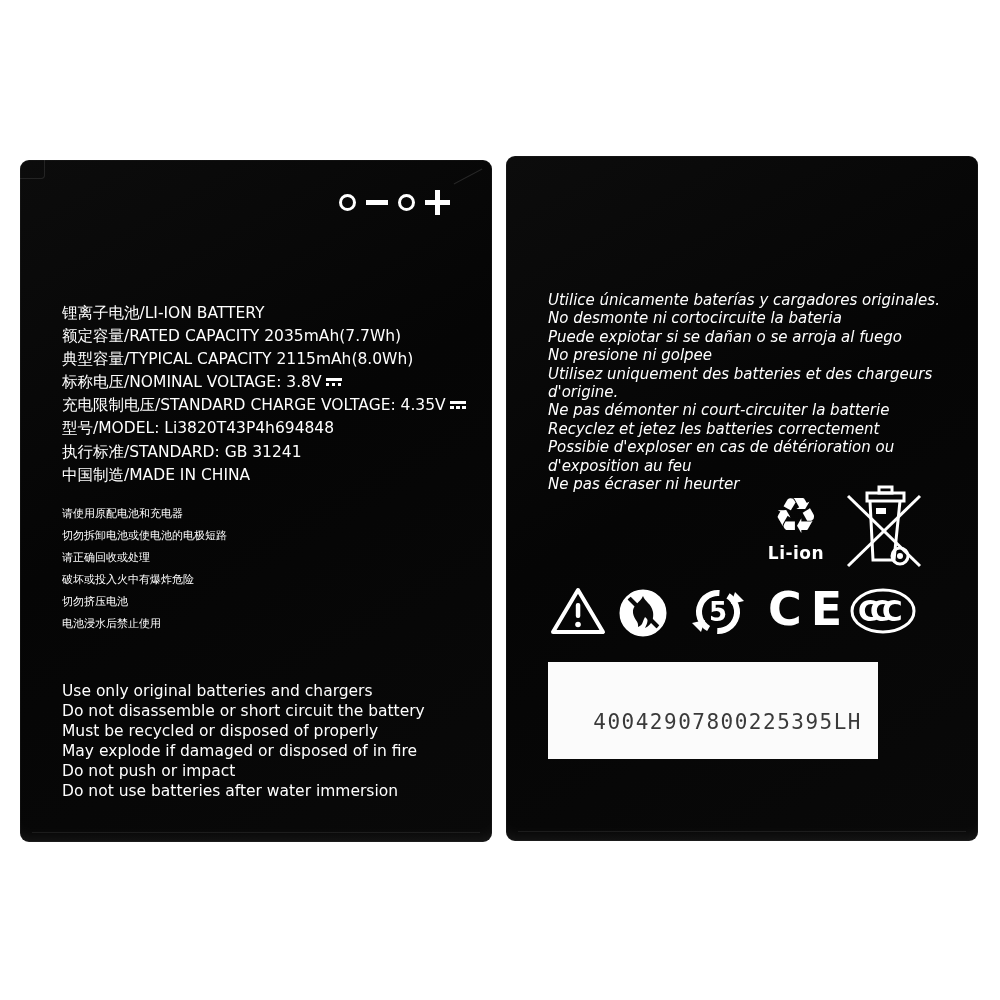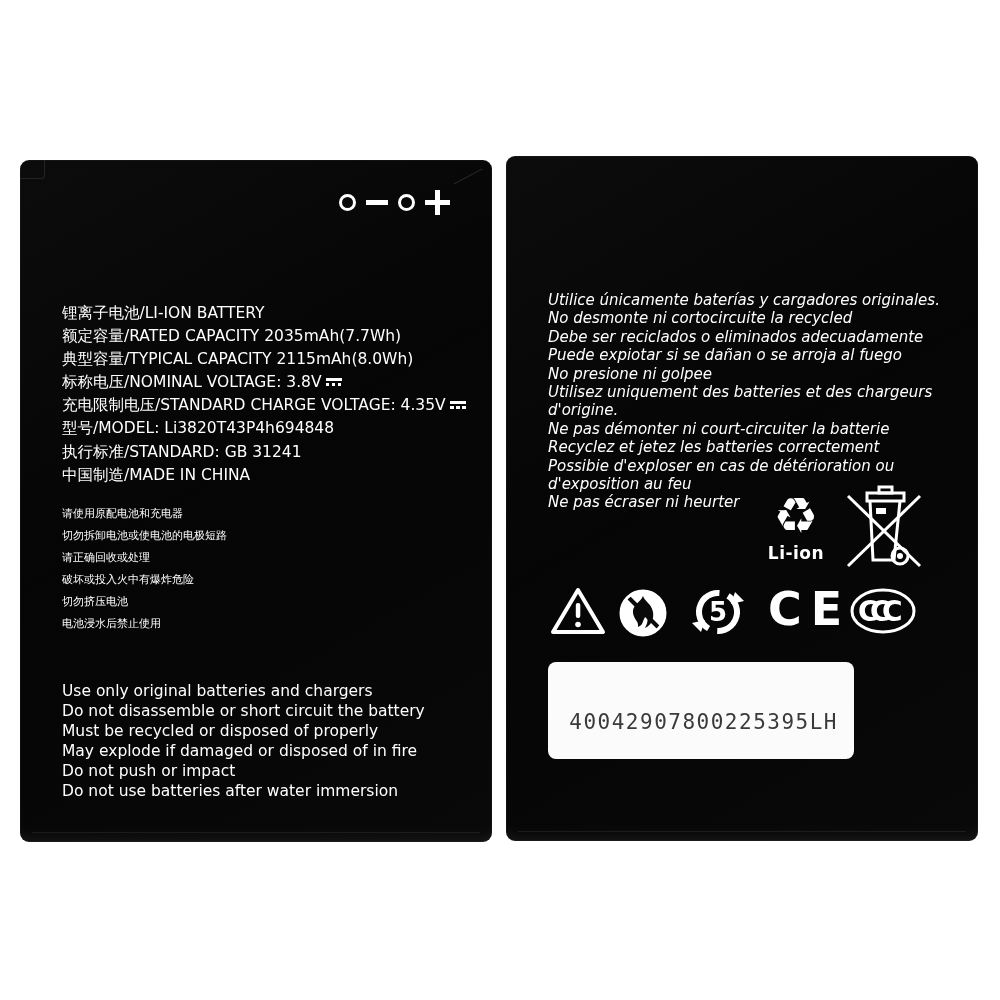--- a/index.html
+++ b/index.html
@@ -41,22 +41,22 @@
   .liion-recycle .glyph{font-size:50px;line-height:52px;display:block;}
   .liion-recycle .caption{font-size:17px;font-weight:bold;letter-spacing:0.5px;margin-top:1px;}
   .weee-bin{position:absolute;left:336px;top:328px;}
   .sym{position:absolute;}
   .sym-triangle{left:44px;top:430px;}
   .sym-fire{left:112px;top:432px;}
   .sym-epup{left:186px;top:430px;}
   .sym-ce{left:262px;top:430px;font-size:46px;font-weight:600;letter-spacing:9px;line-height:46px;}
   .sym-ccc{left:344px;top:432px;}
 
-  .serial-label{position:absolute;left:42px;top:506px;width:306px;height:97px;background:#fbfbfb;
-                border-radius:8px;display:flex;align-items:flex-end;justify-content:flex-end;
+  .serial-label{position:absolute;left:42px;top:506px;width:330px;height:97px;background:#fbfbfb;
+                border-radius:0;display:flex;align-items:flex-end;justify-content:flex-end;
                 padding:0 16px 26px 0;box-sizing:border-box;}
   .serial-text{font-family:"DejaVu Sans Mono","Liberation Mono",monospace;font-size:21px;
                letter-spacing:1.5px;color:#3a3a3a;line-height:1;}
 </style>
 </head>
 <body>
 
 <div class="scene">
 
   <div class="battery battery-front">
@@ -99,22 +99,21 @@
       <div>Do not push or impact</div>
       <div>Do not use batteries after water immersion</div>
     </div>
   </div>
 
   <div class="battery battery-back">
     <div class="bottom-highlight"></div>
 
     <div class="warnings-intl">
       <div>Utilice únicamente baterías y cargadores originales.</div>
-      <div>No desmonte ni cortocircuite la recycled</div>
-      <div>Debe ser reciclados o eliminados adecuadamente</div>
+      <div>No desmonte ni cortocircuite la bateria</div>
       <div>Puede expiotar si se dañan o se arroja al fuego</div>
       <div>No presione ni golpee</div>
       <div>Utilisez uniquement des batteries et des chargeurs</div>
       <div>d'origine.</div>
       <div>Ne pas démonter ni court-circuiter la batterie</div>
       <div>Recyclez et jetez les batteries correctement</div>
       <div>Possibie d'exploser en cas de détérioration ou</div>
       <div>d'exposition au feu</div>
       <div>Ne pas écraser ni heurter</div>
     </div>

